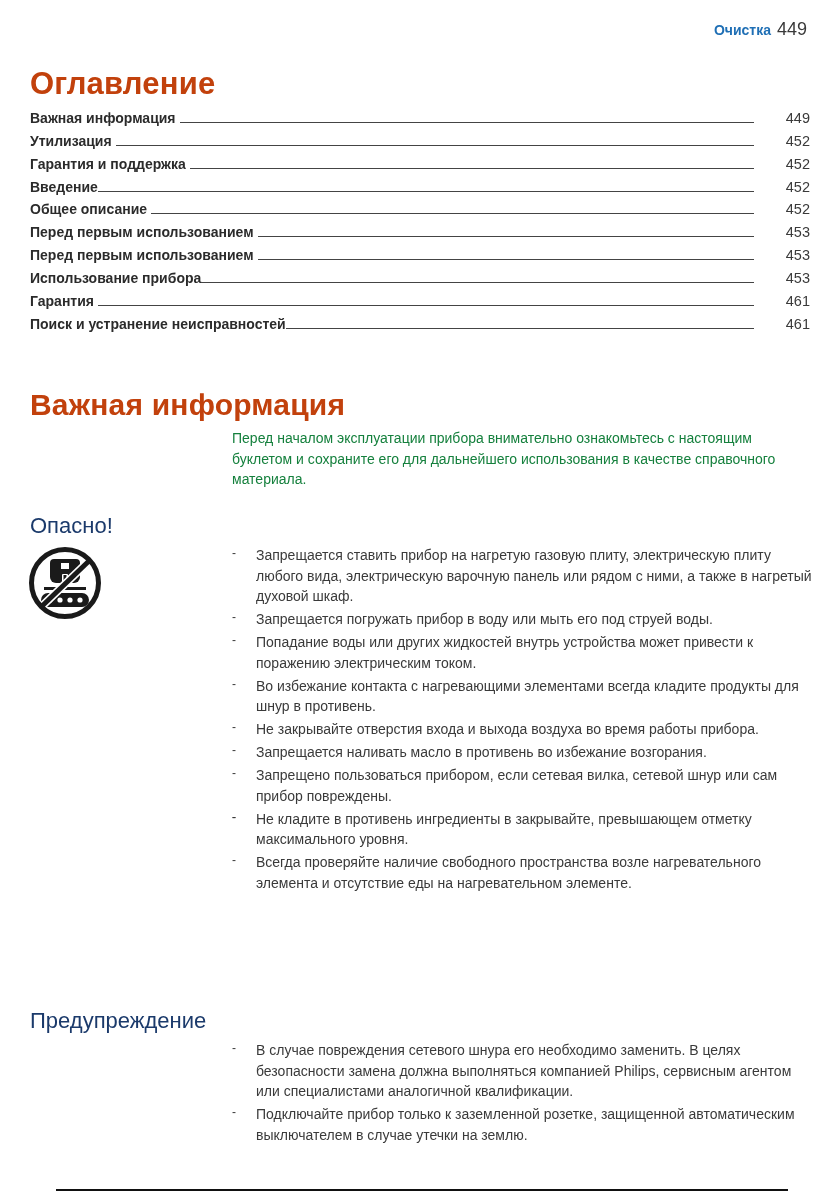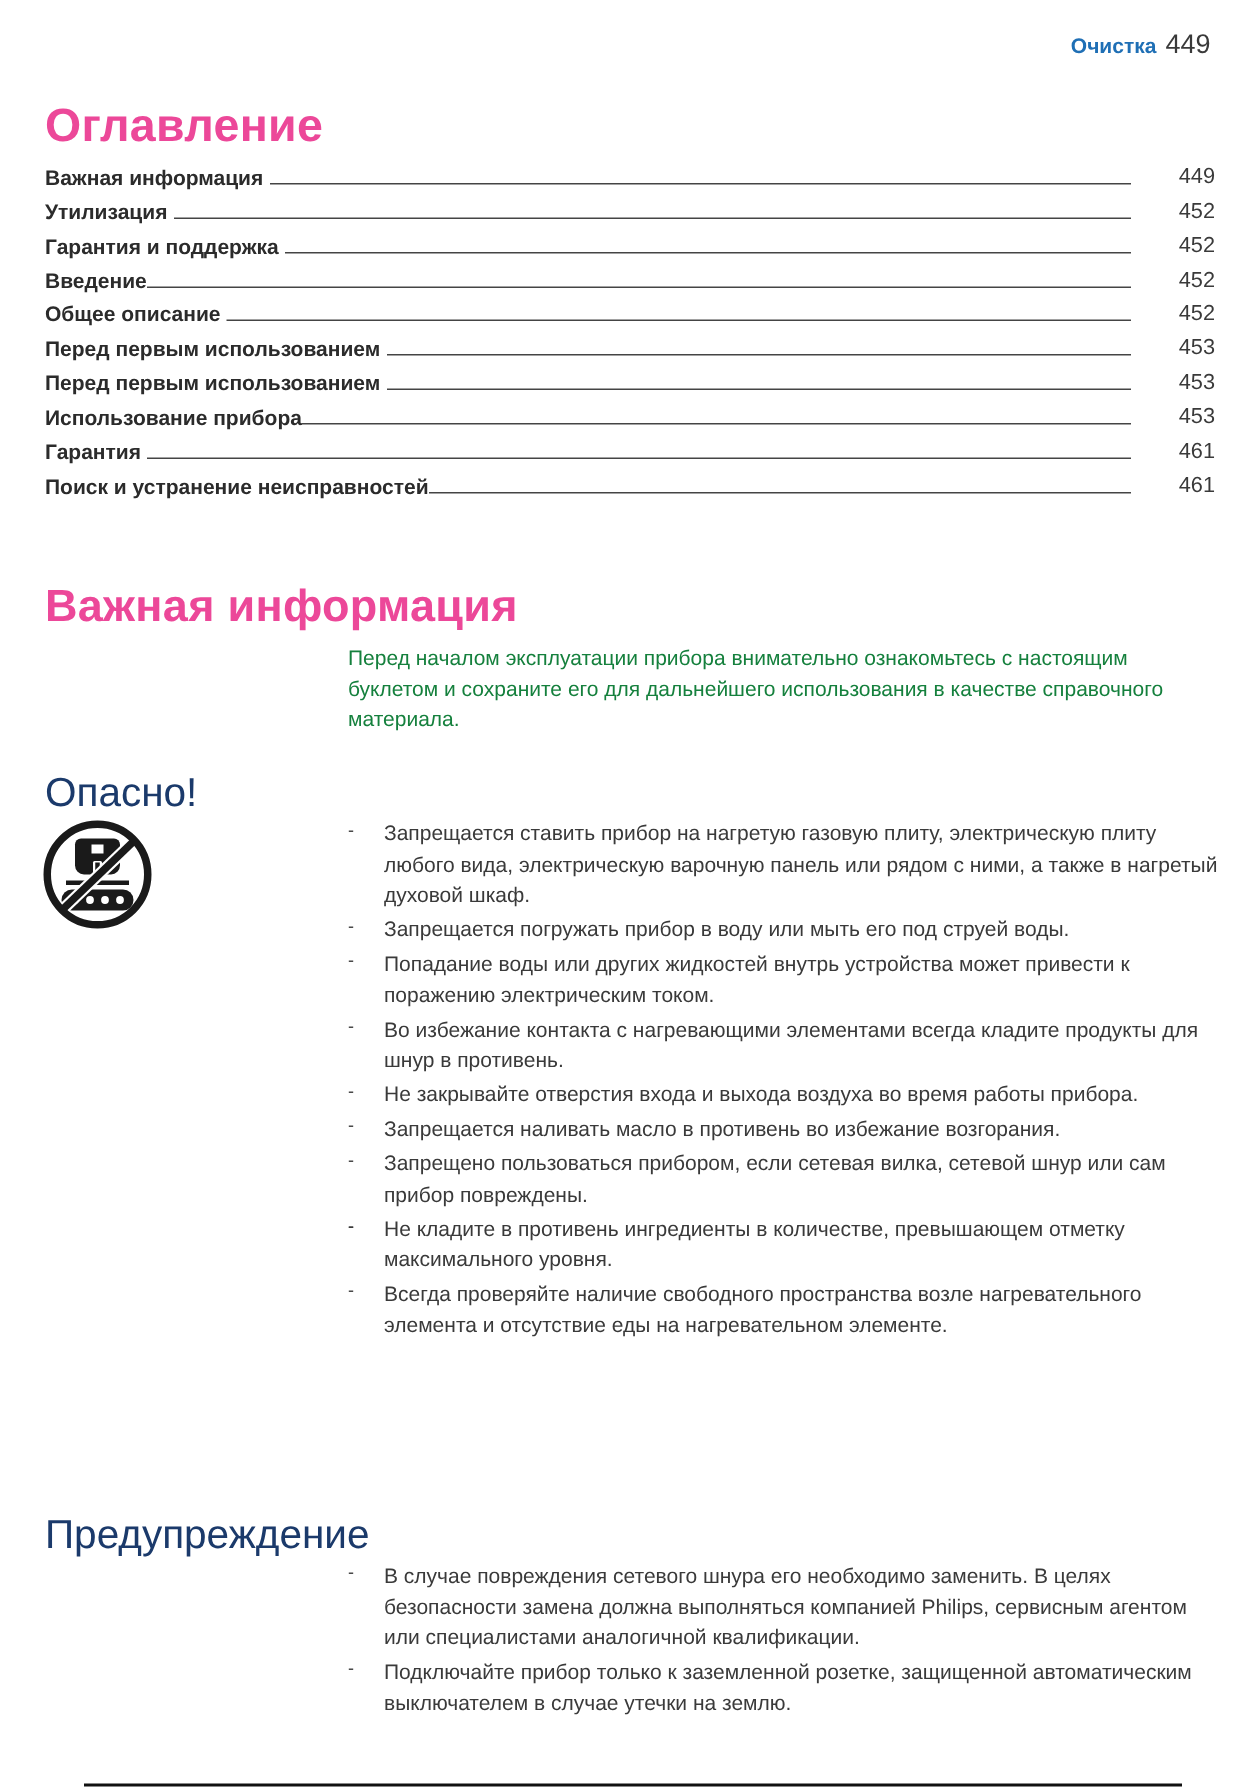--- a/index.html
+++ b/index.html
@@ -13,21 +13,21 @@
       display: flex; align-items: baseline; gap: 6px;
     }
     .lang {
       color: #1f6fb5; font-weight: bold; font-size: 14px;
     }
     .page-num {
       color: #3a3a3a; font-size: 18px;
     }
     .h1 {
       position: absolute; left: 30px;
-      color: #ec4899; font-weight: bold; font-size: 31px; letter-spacing: 0.2px;
+      color: #c2410c; font-weight: bold; font-size: 31px; letter-spacing: 0.2px;
       margin: 0; line-height: 1;
     }
     .toc {
       position: absolute; left: 30px; top: 104px; width: 780px;
     }
     .toc-row {
       display: flex; align-items: flex-end; height: 22.9px;
     }
     .toc-label {
       font-weight: bold; font-size: 14px; color: #2b2b2b; white-space: nowrap;
@@ -36,21 +36,21 @@
     .toc-leader {
       flex: 1 1 auto; border-bottom: 1px solid #444; margin: 0 0 4px 4px;
       height: 1px; max-width: none;
     }
     .toc-leader-wrap { flex: 1; display: flex; padding-right: 28px; }
     .toc-page {
       width: 28px; text-align: right; font-size: 14.5px; color: #3a3a3a; line-height: 18px;
     }
     .h2 {
       position: absolute; left: 30px; margin: 0; line-height: 1;
-      color: #1b3a6b; font-size: 27px; font-weight: normal;
+      color: #1b3a6b; font-size: 22px; font-weight: normal;
     }
     .intro {
       position: absolute; left: 232px; top: 428px; width: 570px;
       font-size: 14px; line-height: 20.5px; color: #15803d;
     }
     .bullets {
       position: absolute; left: 232px; width: 580px;
       list-style: none; margin: 0; padding: 0;
     }
     .bullets li {
@@ -177,21 +177,21 @@
 
 <ul class="bullets" style="top:545px;">
   <li><span class="dash">-</span><span>Запрещается ставить прибор на нагретую газовую плиту, электрическую плиту любого вида, электрическую варочную панель или рядом с ними, а также в нагретый духовой шкаф.</span></li>
   <li><span class="dash">-</span><span>Запрещается погружать прибор в воду или мыть его под струей воды.</span></li>
   <li><span class="dash">-</span><span>Попадание воды или других жидкостей внутрь устройства может привести к поражению электрическим током.</span></li>
   <li><span class="dash">-</span><span>Во избежание контакта с нагревающими элементами всегда кладите продукты для шнур в противень.</span></li>
   <li><span class="dash">-</span><span>Не закрывайте отверстия входа и выхода воздуха во время работы прибора.</span></li>
   <li><span class="dash">-</span><span>Запрещается наливать масло в противень во избежание возгорания.</span></li>
   <li><span class="dash">-</span><span>Запрещено пользоваться прибором, если сетевая вилка, сетевой шнур или сам прибор повреждены.</span></li>
   <li><span class="dash">-</span></li>
-  <li><span class="dash">-</span><span>Не кладите в противень ингредиенты в количестве, превышающем отметку максимального уровня.</span></li>
+  <li><span class="dash">-</span><span>Не кладите в противень ингредиенты в закрывайте, превышающем отметку максимального уровня.</span></li>
   <li><span class="dash">-</span><span>Всегда проверяйте наличие свободного пространства возле нагревательного элемента и отсутствие еды на нагревательном элементе.</span></li>
 </ul>
 
 <h2 class="h2" style="top:1010px;">Предупреждение</h2>
 
 <ul class="bullets" style="top:1040px;">
   <li><span class="dash">-</span><span>В случае повреждения сетевого шнура его необходимо заменить. В целях безопасности замена должна выполняться компанией Philips, сервисным агентом или специалистами аналогичной квалификации.</span></li>
   <li><span class="dash">-</span><span>Подключайте прибор только к заземленной розетке, защищенной автоматическим выключателем в случае утечки на землю.</span></li>
 </ul>
 

